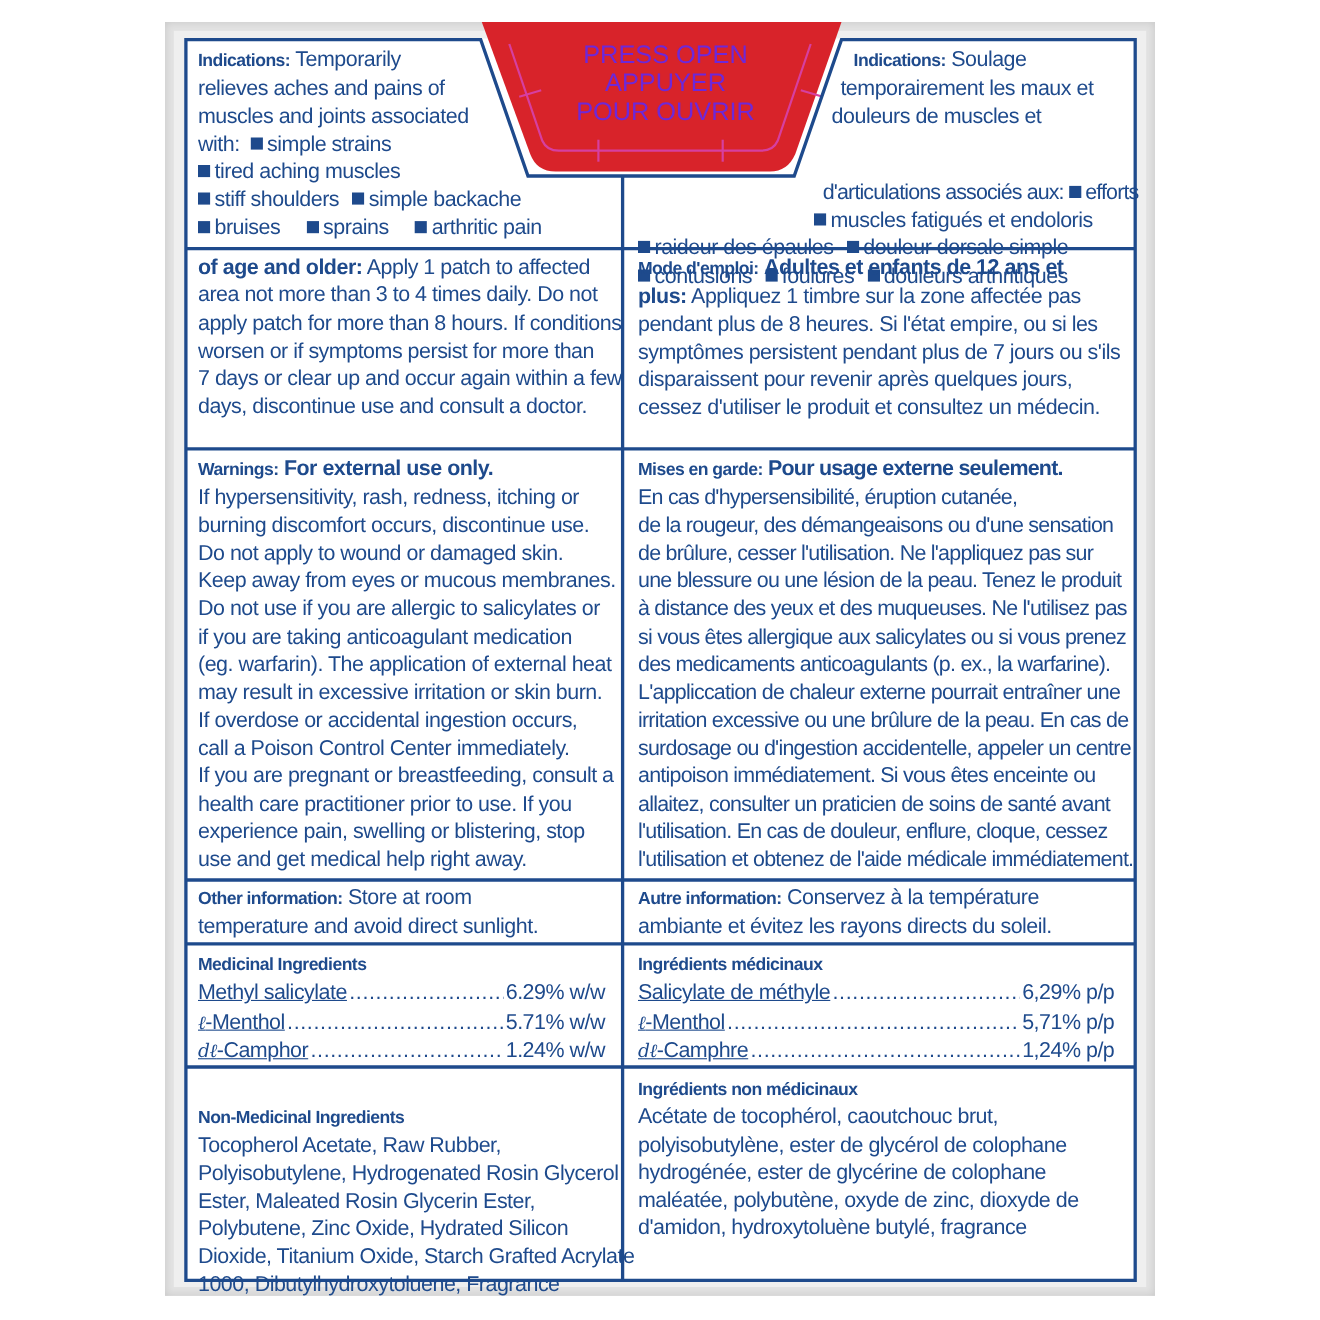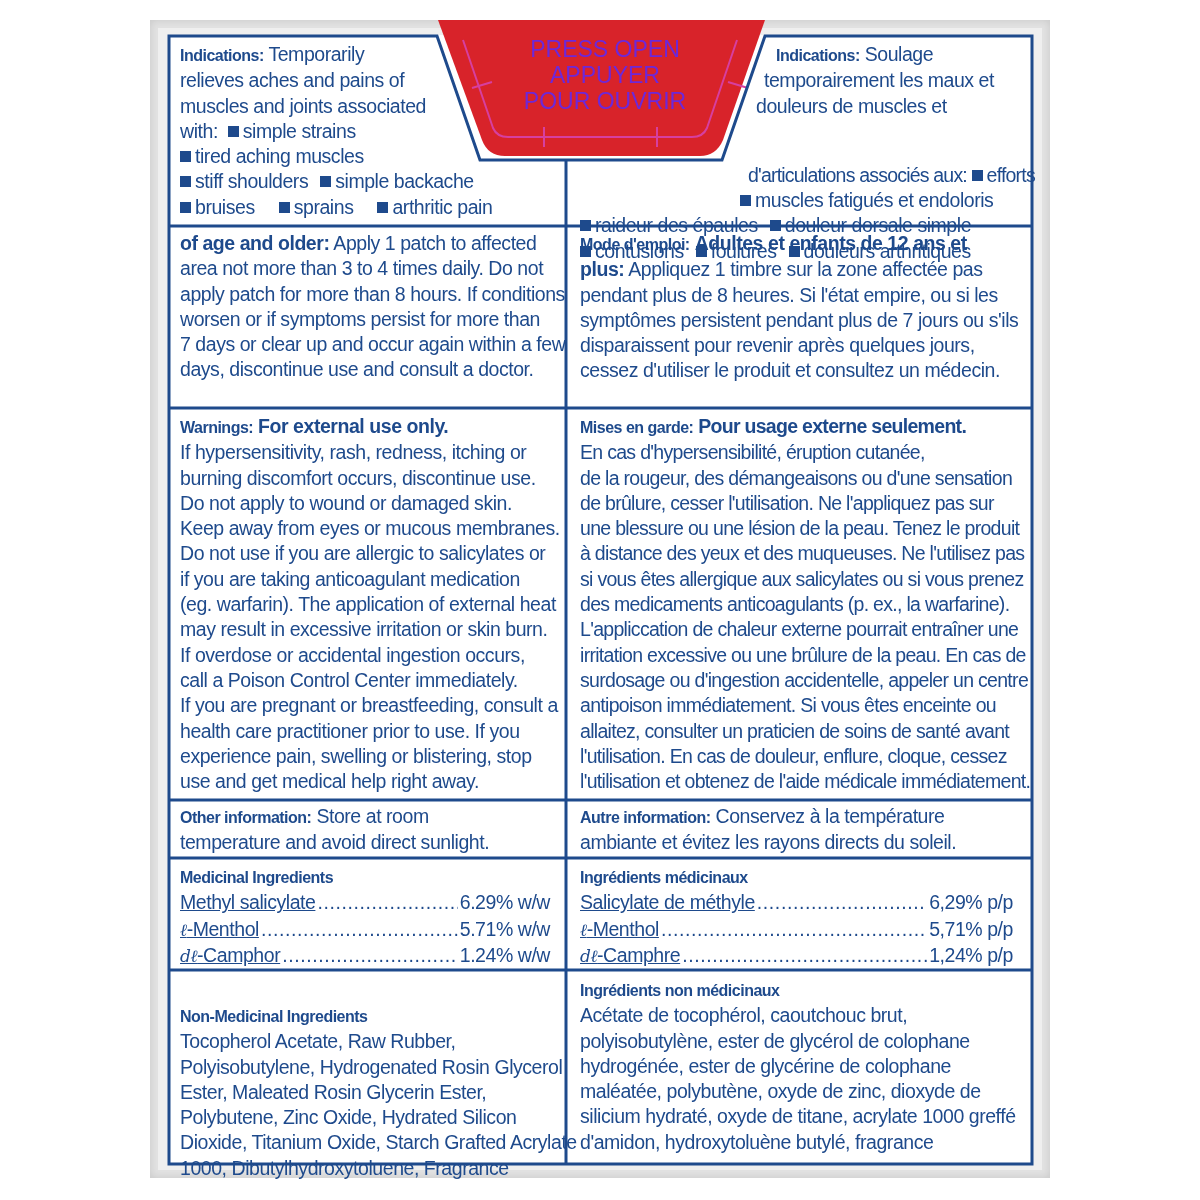--- a/index.html
+++ b/index.html
@@ -193,15 +193,14 @@
   <div>Dioxide, Titanium Oxide, Starch Grafted Acrylate</div>
   <div>1000, Dibutylhydroxytoluene, Fragrance</div>
 </div>
 
 <div class="cell" style="left:580px; top:978px;">
   <div class="hd">Ingrédients non médicinaux</div>
   <div>Acétate de tocophérol, caoutchouc brut,</div>
   <div>polyisobutylène, ester de glycérol de colophane</div>
   <div>hydrogénée, ester de glycérine de colophane</div>
   <div>maléatée, polybutène, oxyde de zinc, dioxyde de</div>
-  <div>silicium hydraté, oxyde de titane, acrylate 1000 greffé</div>
   <div>d'amidon, hydroxytoluène butylé, fragrance</div>
 </div>
 
 </body></html>

